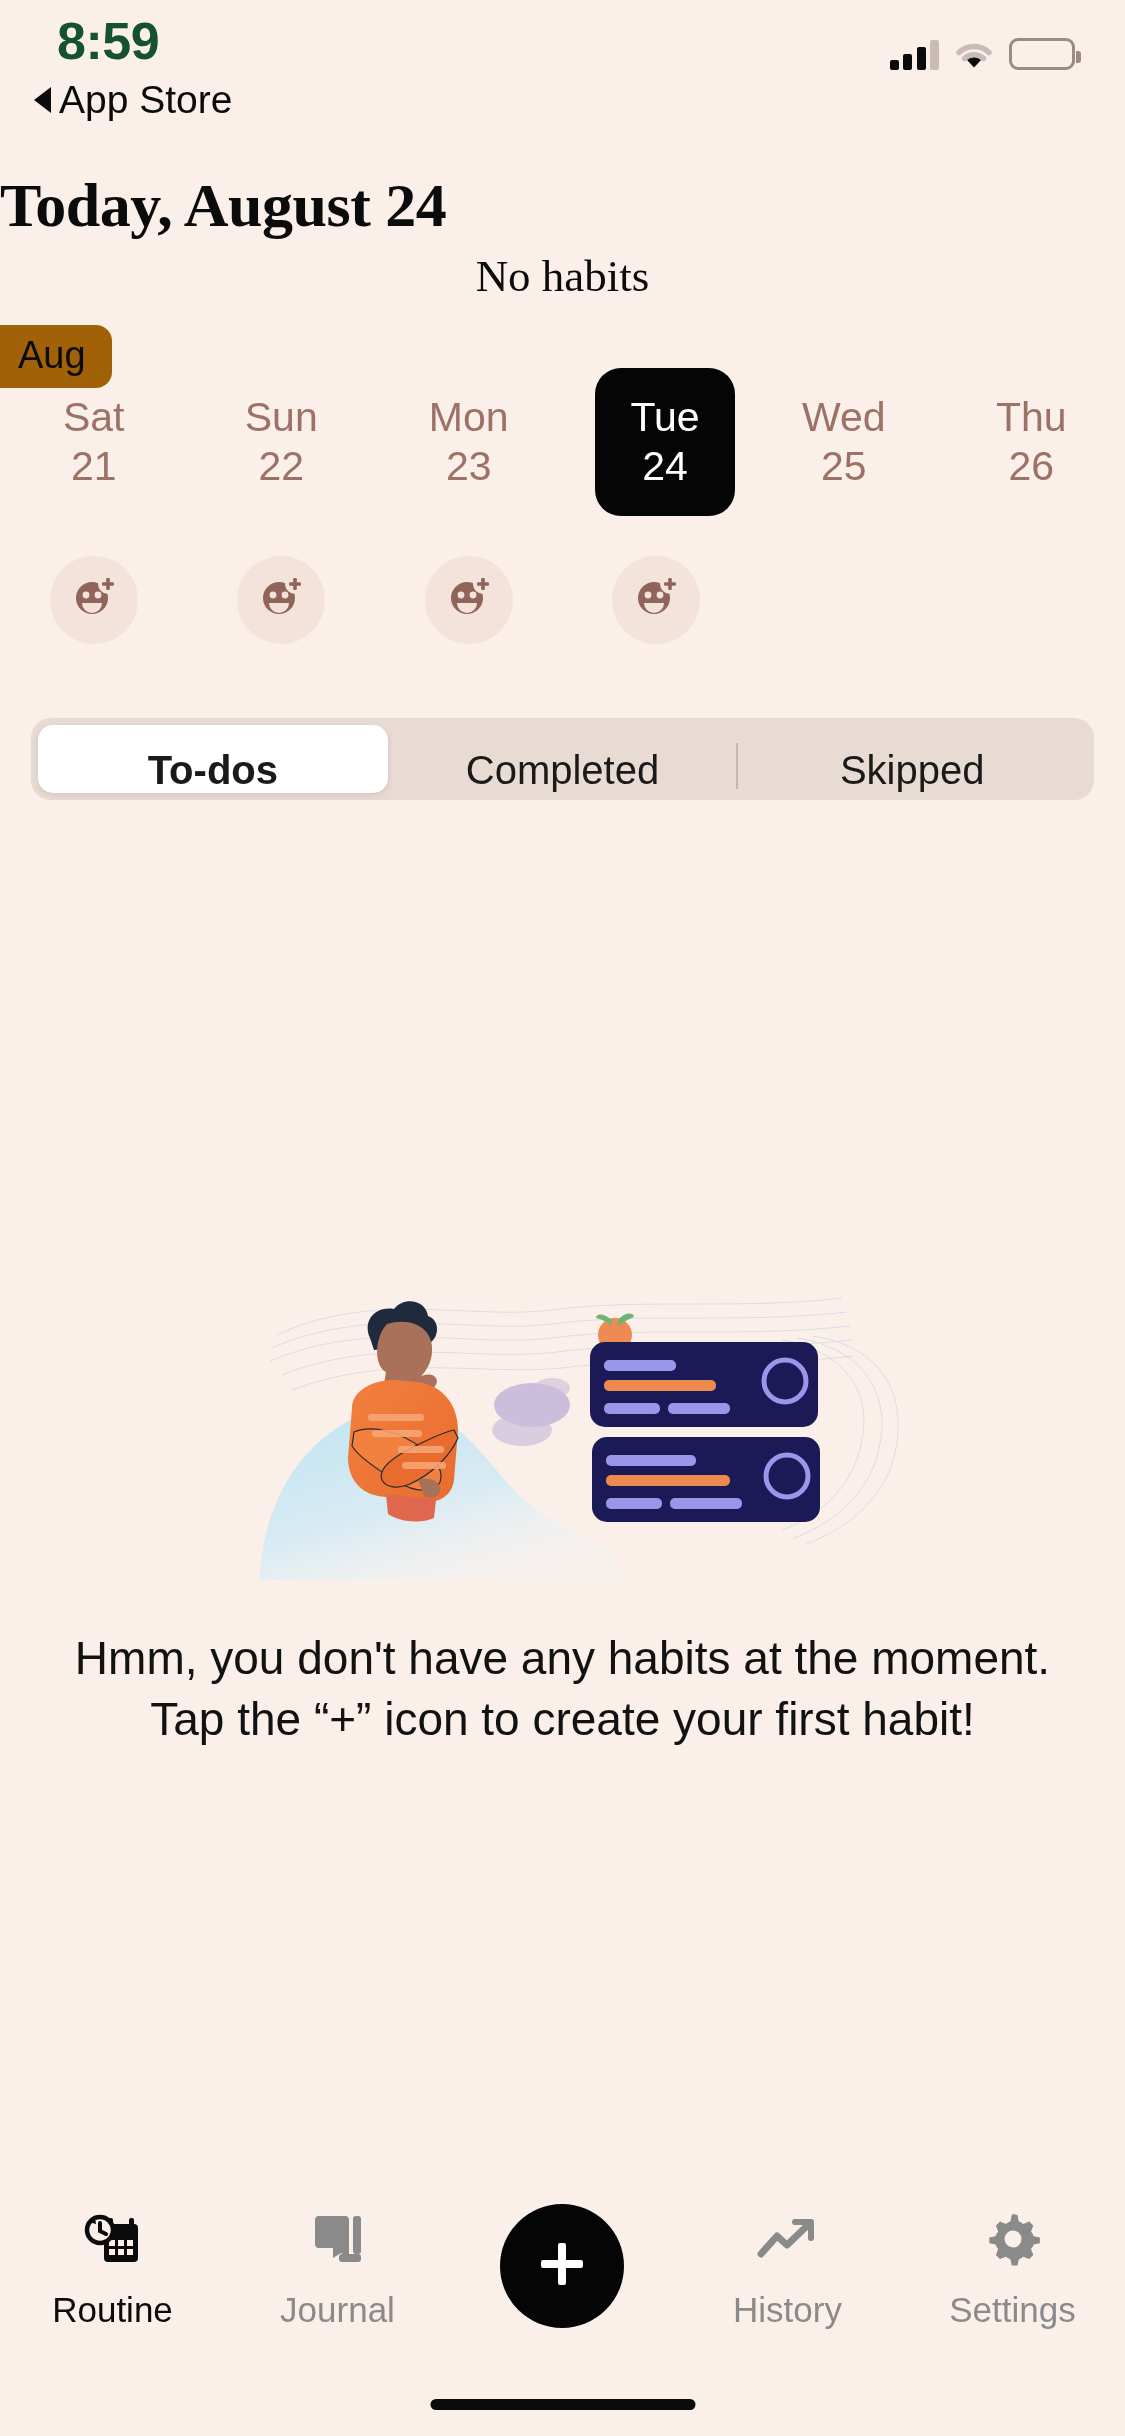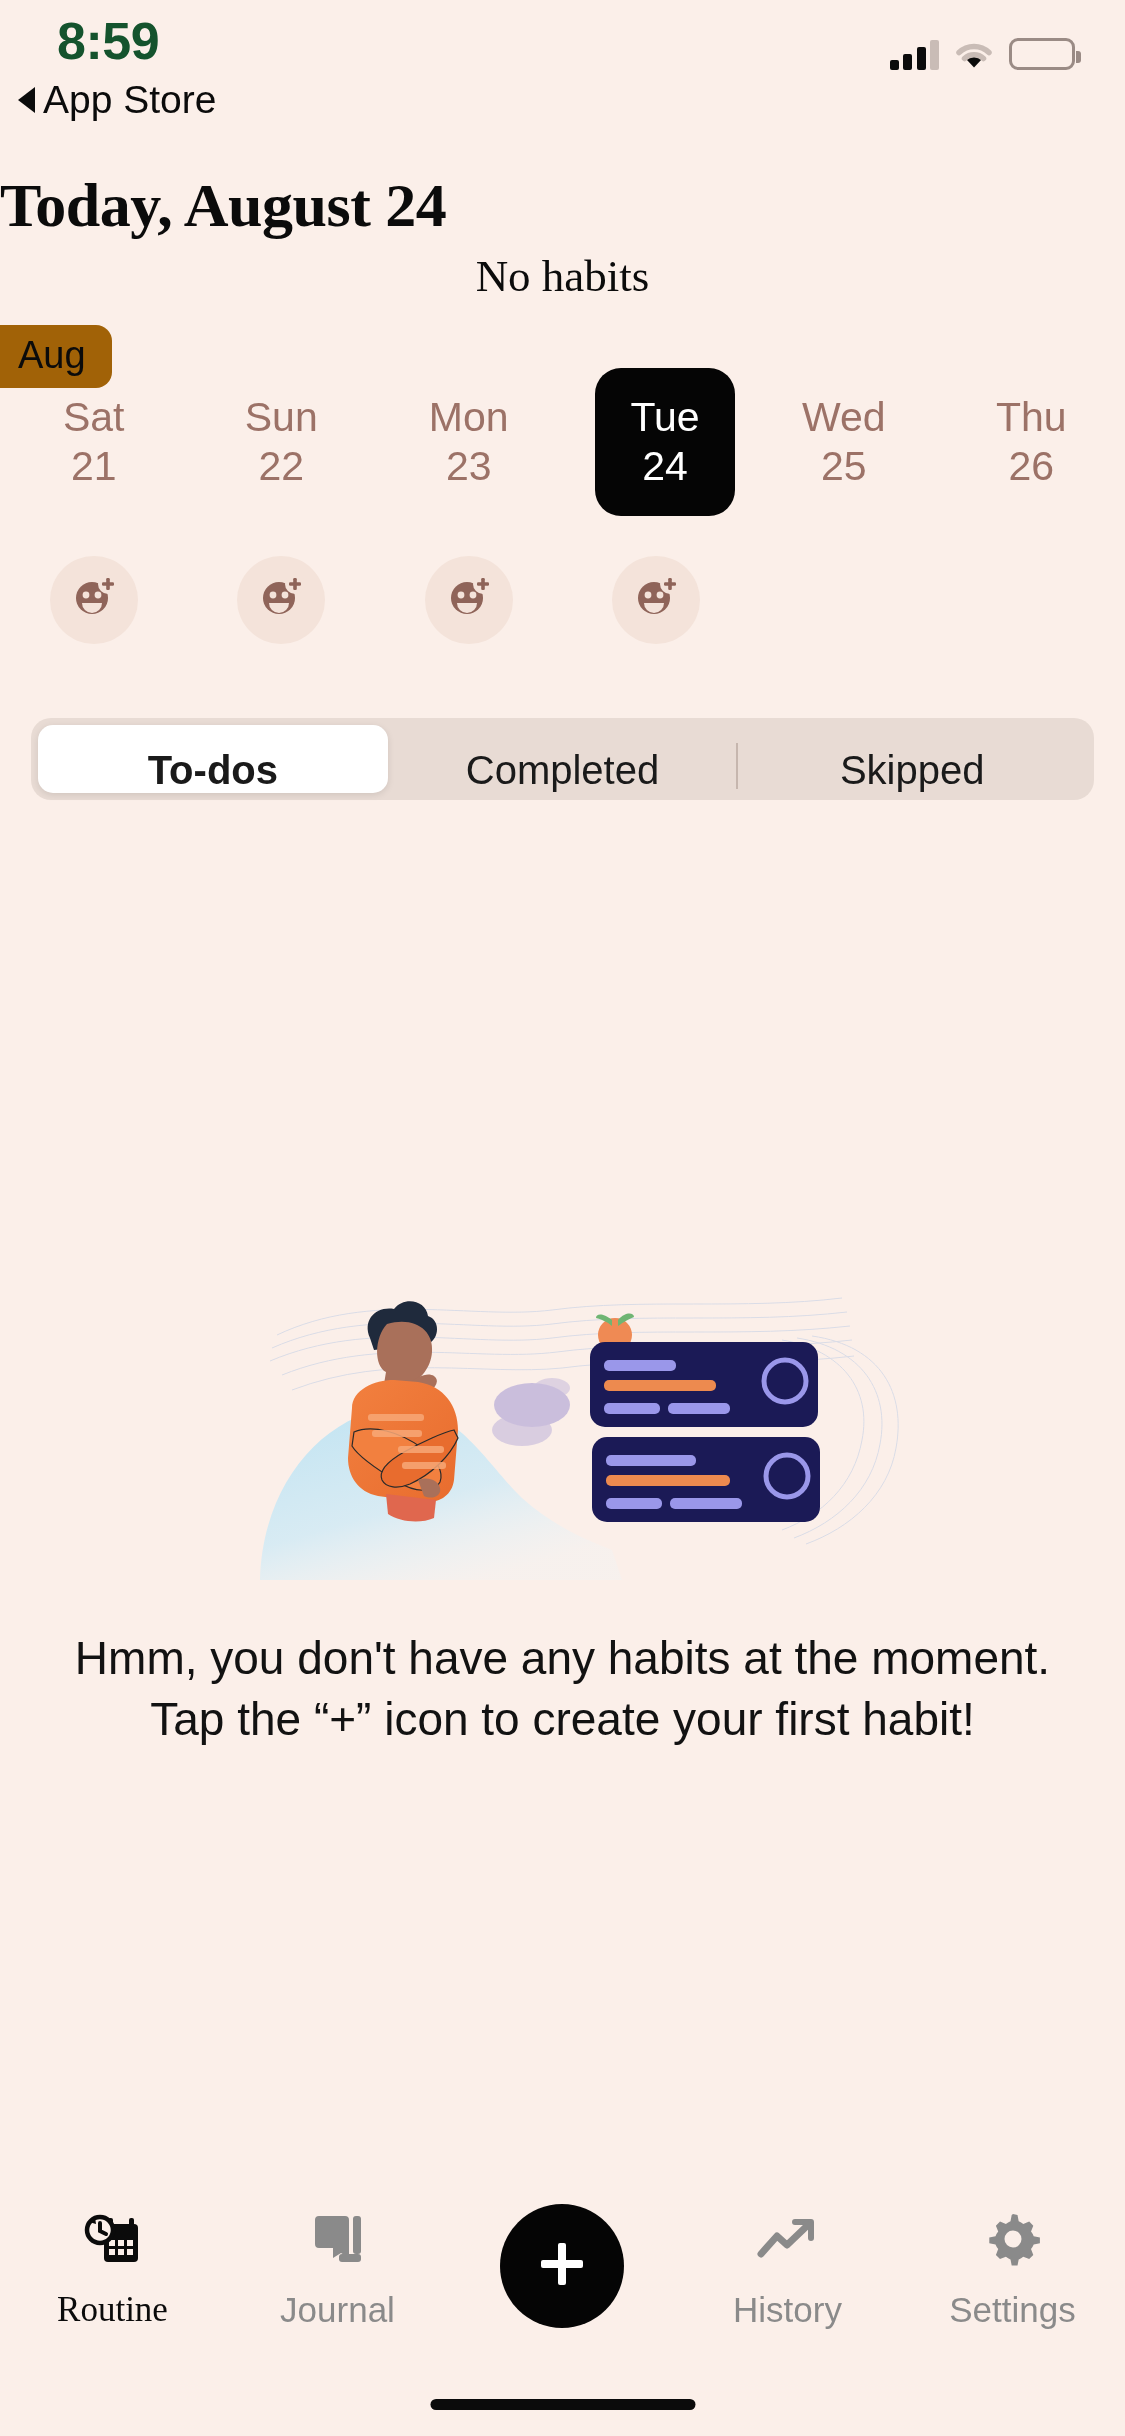--- a/index.html
+++ b/index.html
@@ -19,21 +19,21 @@
   .statusbar {
     position:absolute; top:0; left:0;
     width:1125px; height:132px;
   }
   .sb-time {
     position:absolute; left:57px; top:11px;
     font-size:52px; font-weight:600; color:#14532d;
     letter-spacing:-0.5px;
   }
   .sb-back {
-    position:absolute; left:18px; top:78px;
+    position:absolute; left:34px; top:78px;
     display:flex; align-items:center; gap:8px;
     font-size:39px; color:#0B0B0B;
   }
   .sb-back .tri {
     width:0;height:0;
     border-top:13px solid transparent;
     border-bottom:13px solid transparent;
     border-right:17px solid #0B0B0B;
   }
   .sb-right {
@@ -368,21 +368,21 @@
       <rect x="384" y="195" width="124" height="11" rx="5" fill="#ED8A4F"></rect>
       <rect x="384" y="218" width="56" height="11" rx="5" fill="#9A97EA"></rect>
       <rect x="448" y="218" width="72" height="11" rx="5" fill="#9A97EA"></rect>
       <circle cx="565" cy="196" r="21" fill="none" stroke="#9A97EA" stroke-width="5"></circle>
     </svg>
   </div>
 
   <div class="empty-text">Hmm, you don't have any habits at the moment. Tap the “+” icon to create your first habit!</div>
 
   <div class="tabbar">
-      <div class="tab active" style="left: 0px; font-family: Liberation Serif, serif;">
+      <div class="tab active" style="left: 0px;">
         <div class="ticon">
           <svg width="62" height="62" viewBox="0 0 62 62" fill="#0B0B0B">
             <rect x="22" y="16" width="34" height="38" rx="4"></rect>
             <rect x="26" y="10" width="5" height="11" rx="2"></rect>
             <rect x="47" y="10" width="5" height="11" rx="2"></rect>
             <g fill="#FBEFE9">
               <rect x="27" y="32" width="6" height="6"></rect>
               <rect x="36" y="32" width="6" height="6"></rect>
               <rect x="45" y="32" width="6" height="6"></rect>
               <rect x="27" y="41" width="6" height="6"></rect>

